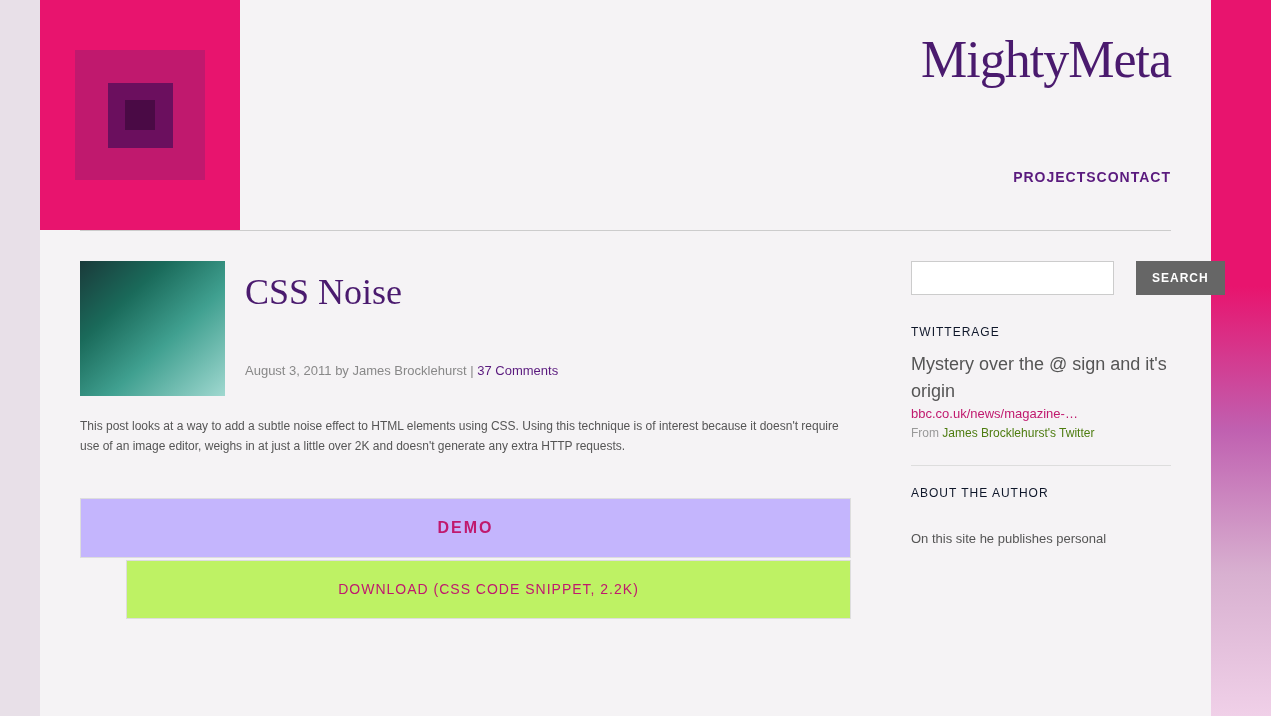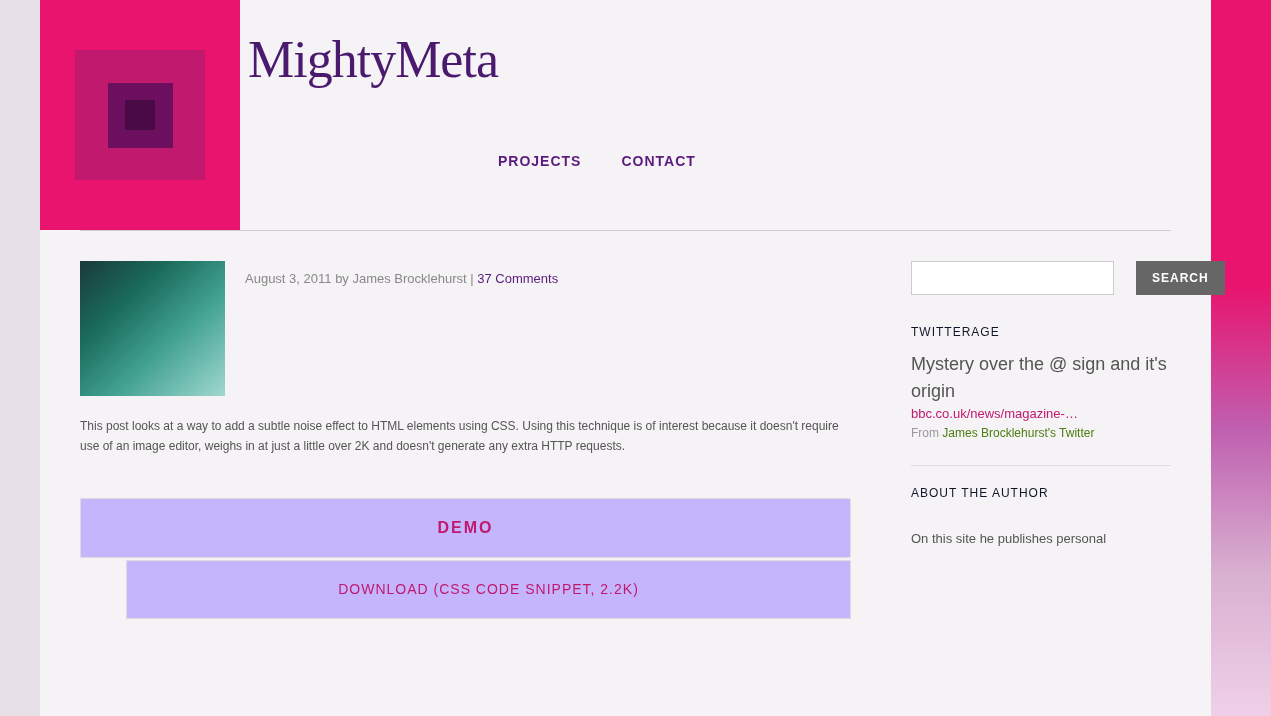--- a/index.html
+++ b/index.html
@@ -74,37 +74,36 @@
 
     .logo-m-small {
       width: 30px;
       height: 30px;
       background: #4a0a45;
     }
 
     .site-title-area {
       flex: 1;
       display: flex;
-      flex-direction: row;
+      flex-direction: column;
       align-items: flex-end;
-      padding: 30px 40px 0 8px;
+      padding: 30px 40px 0 2px;
     }
 
     .site-title {
       font-family: 'Georgia', serif;
       font-size: 52px;
       font-weight: normal;
       color: #4a1a6e;
       letter-spacing: -1px;
       margin-bottom: 80px;
     }
 
     .nav-bar {
       display: flex;
-      gap: 40px;
       align-items: center;
     }
 
     .nav-link {
       font-family: Arial, sans-serif;
       font-size: 14px;
       font-weight: bold;
       color: #5a1a7e;
       text-decoration: none;
       letter-spacing: 1px;
@@ -196,21 +195,21 @@
       font-size: 16px;
       font-weight: bold;
       color: #c0196e;
       letter-spacing: 2px;
       text-decoration: none;
       cursor: pointer;
     }
 
     .download-box {
       border: 1px solid #ddd;
-      background: #c4b5fd;
+      background: #bef264;
       padding: 20px;
       text-align: center;
       margin-left: 46px;
     }
 
     .download-link {
       font-family: Arial, sans-serif;
       font-size: 14px;
       color: #c0196e;
       letter-spacing: 1px;
@@ -335,20 +334,21 @@
 
     <hr class="header-divider">
 
     <div class="content-area">
 
       <div class="main-content">
 
         <div class="post-header">
           <div class="post-thumbnail"></div>
           <div class="post-title-area">
+            <h2 class="post-title">CSS Noise</h2>
             <div class="post-meta">
               <span>August 3, 2011</span>
               <span> by </span>
               <a class="post-meta-link">James Brocklehurst</a>
               <span> | </span>
               <a class="post-meta-comment">37 Comments</a>
             </div>
           </div>
         </div>
 

